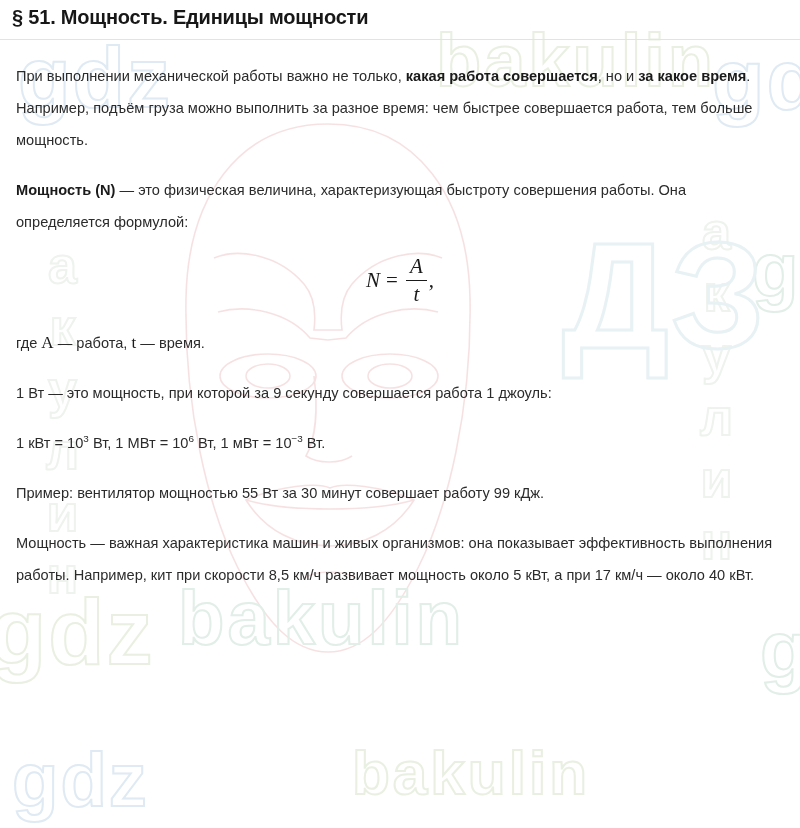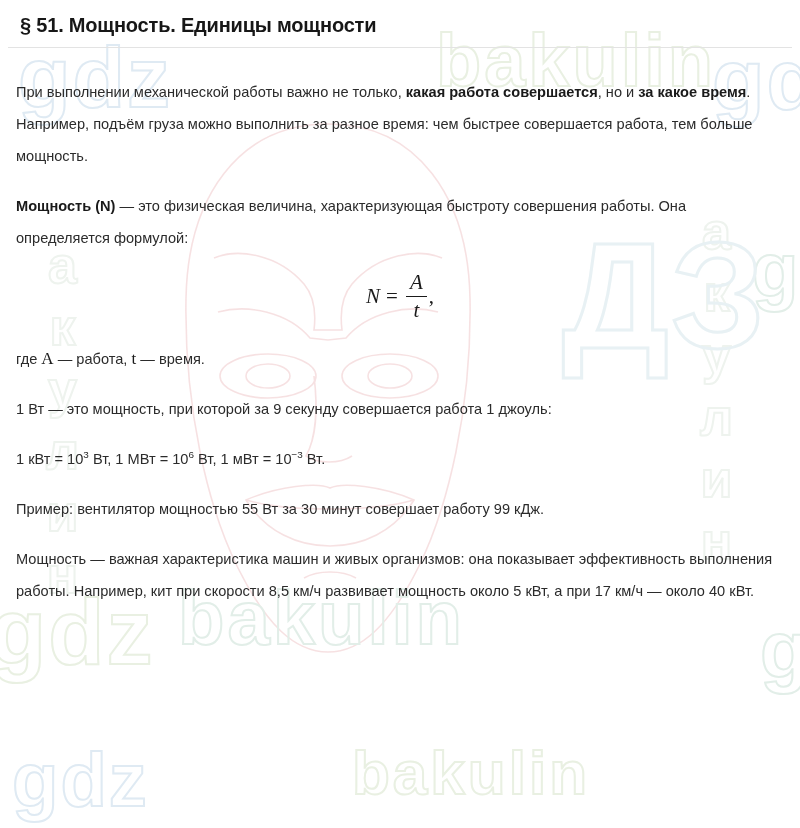--- a/index.html
+++ b/index.html
@@ -92,21 +92,21 @@
     opacity: 0.55;
   }
 
   
   #content {
     position: relative;
     z-index: 2;
   }
 
   .page-title {
-    margin: 8px;
+    margin: 0;
     padding: 6px 16px 10px 12px;
     font-size: 20px;
     font-weight: 700;
     color: #171717;
     letter-spacing: -0.2px;
     border-bottom: 1px solid #e3e3e3;
   }
 
   .body-area {
     padding: 20px 16px 0 16px;

